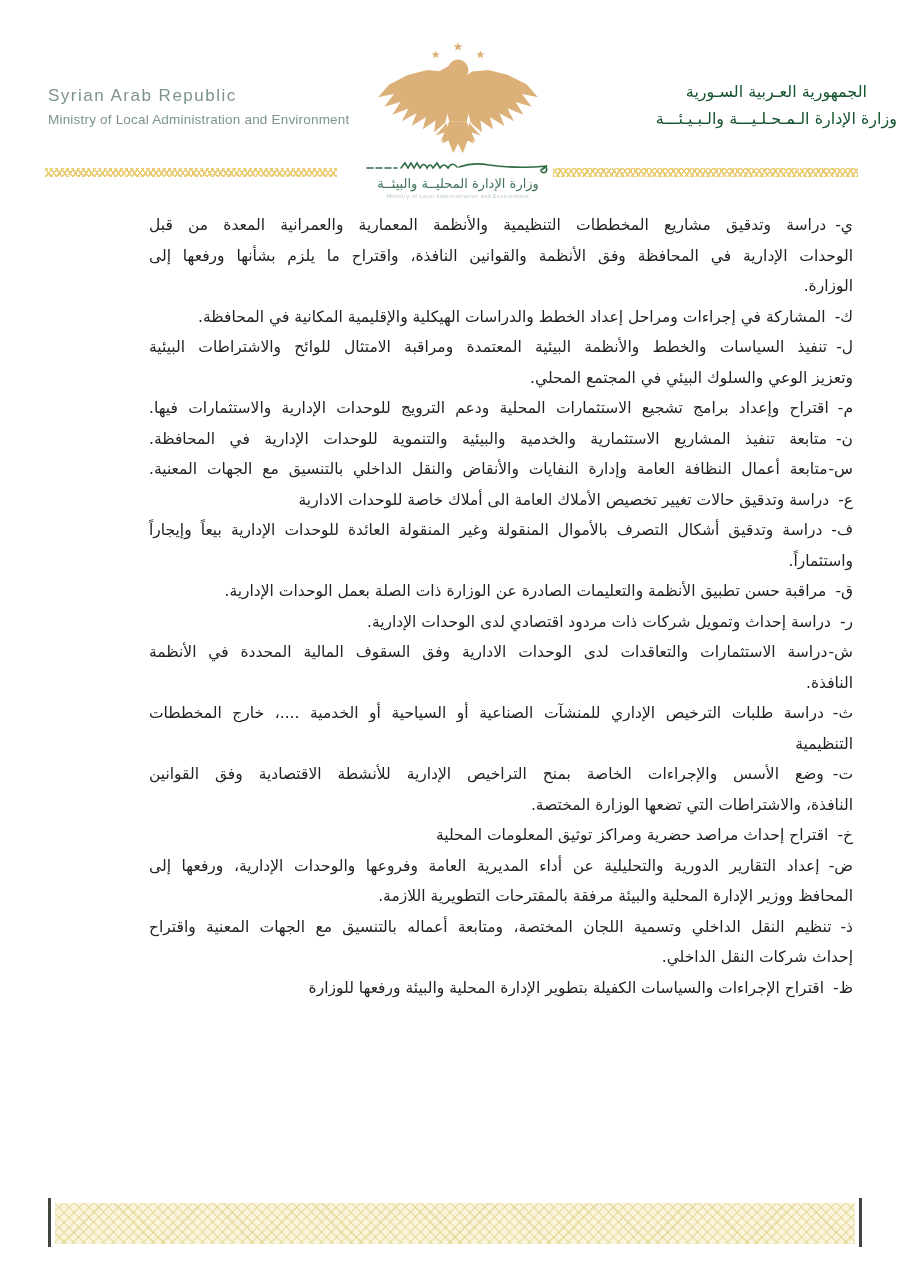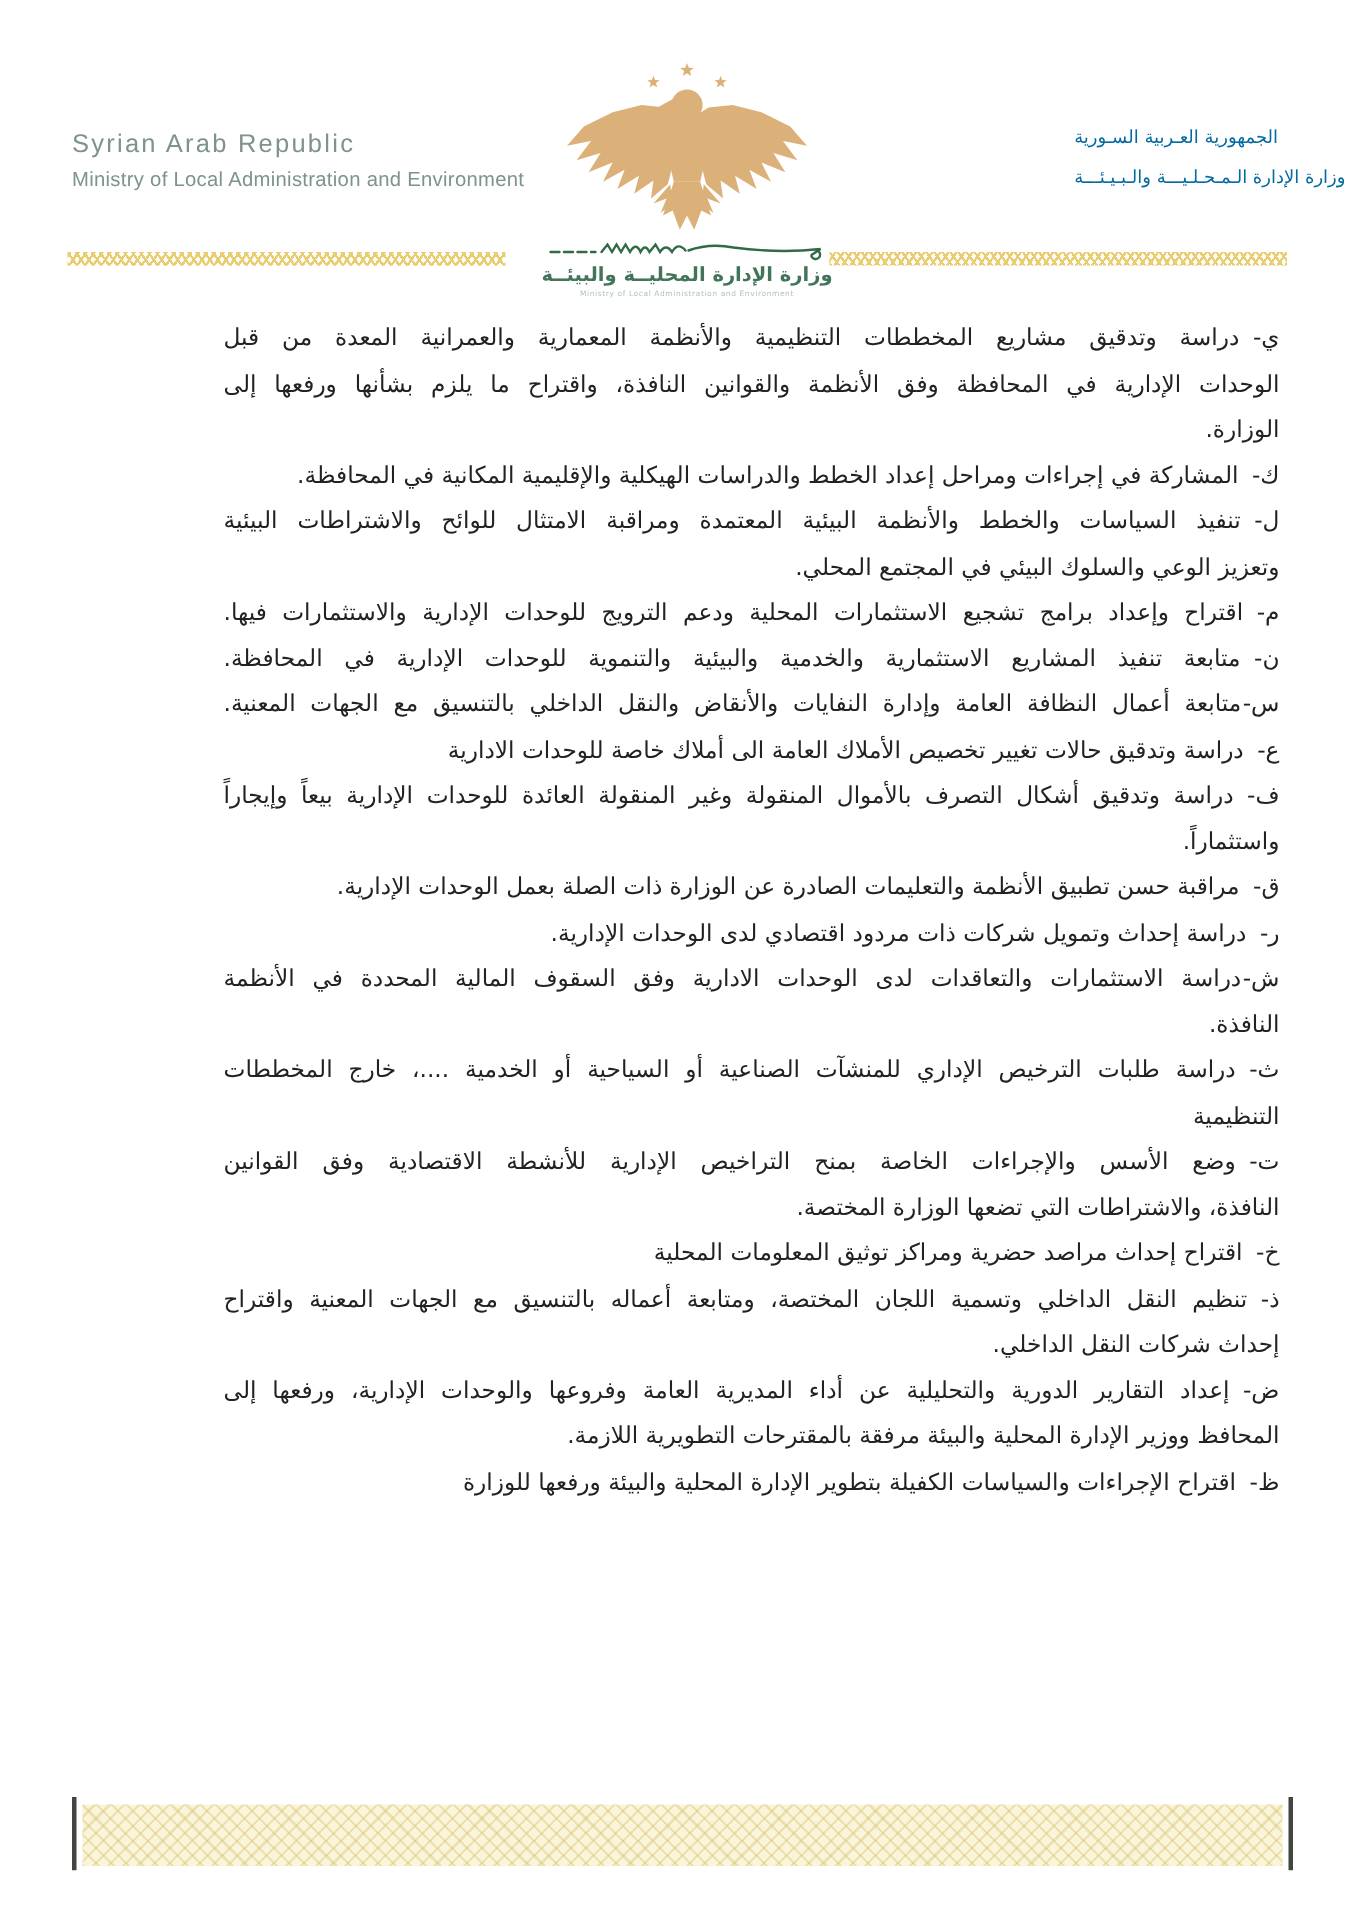--- a/index.html
+++ b/index.html
@@ -4,24 +4,24 @@
 <style>
   html,body{margin:0;padding:0;background:#ffffff;}
   .page{
     position:relative;width:906px;height:1247px;background:#ffffff;overflow:hidden;
     font-family:"DejaVu Sans",sans-serif;color:#1e1e1e;padding-left:35px;
   }
   
   .en-block{position:absolute;left:48px;top:86px;color:#7d938c;}
   .en1{font-family:"Liberation Sans","DejaVu Sans",sans-serif;font-size:17px;letter-spacing:1.5px;}
   .en2{font-family:"Liberation Sans","DejaVu Sans",sans-serif;font-size:13.5px;margin-top:6px;letter-spacing:.2px;}
-  .ar-block{position:absolute;right:44px;top:78px;direction:rtl;text-align:left;color:#0369a1;font-size:12px;line-height:27px;}
+  .ar-block{position:absolute;right:44px;top:78px;direction:rtl;text-align:center;color:#14532d;font-size:16px;line-height:27px;}
   .emblem{position:absolute;left:353px;top:38px;width:210px;text-align:center;}
   .emblem svg{display:block;margin:0 auto;}
-  .emb-caption{direction:rtl;font-size:13px;font-weight:bold;color:#42745a;margin-top:2px;}
+  .emb-caption{direction:rtl;font-size:13px;font-weight:normal;color:#42745a;margin-top:2px;}
   .emb-sub{font-size:5px;color:#aec4b6;letter-spacing:.4px;margin-top:2px;white-space:nowrap;overflow:hidden;}
   .band{position:absolute;top:168px;height:9px;opacity:.85;
     background-image:
       repeating-linear-gradient(55deg, #e6c558 0 1.6px, rgba(255,255,255,0) 1.6px 4.4px),
       repeating-linear-gradient(-55deg, #e6c558 0 1.6px, rgba(255,255,255,0) 1.6px 4.4px);}
   .band-left{left:45px;width:292px;}
   .band-right{left:553px;width:305px;}
   .edge-line{position:absolute;right:5px;top:45px;bottom:40px;width:1px;background:#c4c6c4;opacity:.55;}
   
   .docbody{position:absolute;top:210px;left:115px;width:738px;direction:rtl;font-size:15.5px;color:#222;}
@@ -133,26 +133,26 @@
         <div class="ln c">التنظيمية</div>
       </div>
       <div class="item">
         <div class="ln j"><span class="marker">ت-</span><span>وضع الأسس والإجراءات الخاصة بمنح التراخيص الإدارية للأنشطة الاقتصادية وفق القوانين</span></div>
         <div class="ln c">النافذة، والاشتراطات التي تضعها الوزارة المختصة.</div>
       </div>
       <div class="item">
         <div class="ln r"><span class="marker">خ-</span><span>اقتراح إحداث مراصد حضرية ومراكز توثيق المعلومات المحلية</span></div>
       </div>
       <div class="item">
+        <div class="ln j"><span class="marker">ض-</span><span>إعداد التقارير الدورية والتحليلية عن أداء المديرية العامة وفروعها والوحدات الإدارية، ورفعها إلى</span></div>
+        <div class="ln c">المحافظ ووزير الإدارة المحلية والبيئة مرفقة بالمقترحات التطويرية اللازمة.</div>
+      </div>
+      <div class="item">
         <div class="ln j"><span class="marker">ذ-</span><span>تنظيم النقل الداخلي وتسمية اللجان المختصة، ومتابعة أعماله بالتنسيق مع الجهات المعنية واقتراح</span></div>
         <div class="ln c">إحداث شركات النقل الداخلي.</div>
-      </div>
-      <div class="item">
-        <div class="ln j"><span class="marker">ض-</span><span>إعداد التقارير الدورية والتحليلية عن أداء المديرية العامة وفروعها والوحدات الإدارية، ورفعها إلى</span></div>
-        <div class="ln c">المحافظ ووزير الإدارة المحلية والبيئة مرفقة بالمقترحات التطويرية اللازمة.</div>
       </div>
       <div class="item">
         <div class="ln r"><span class="marker">ظ-</span><span>اقتراح الإجراءات والسياسات الكفيلة بتطوير الإدارة المحلية والبيئة ورفعها للوزارة</span></div>
       </div>
     </main>
 
 
   <div class="footer-band"></div>
 
 </div>

